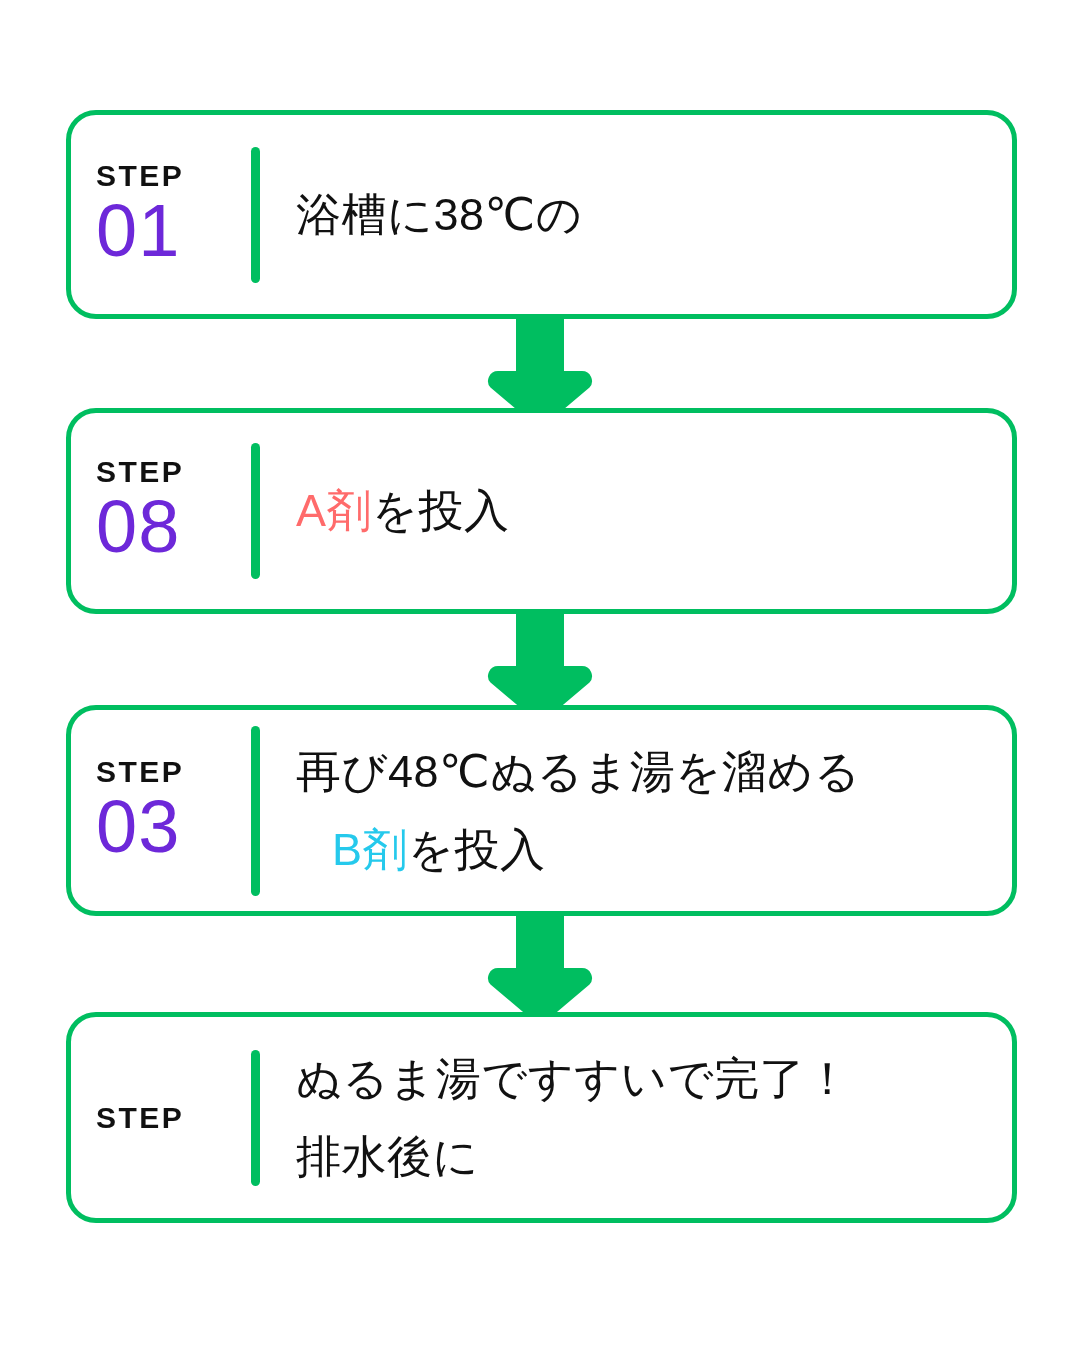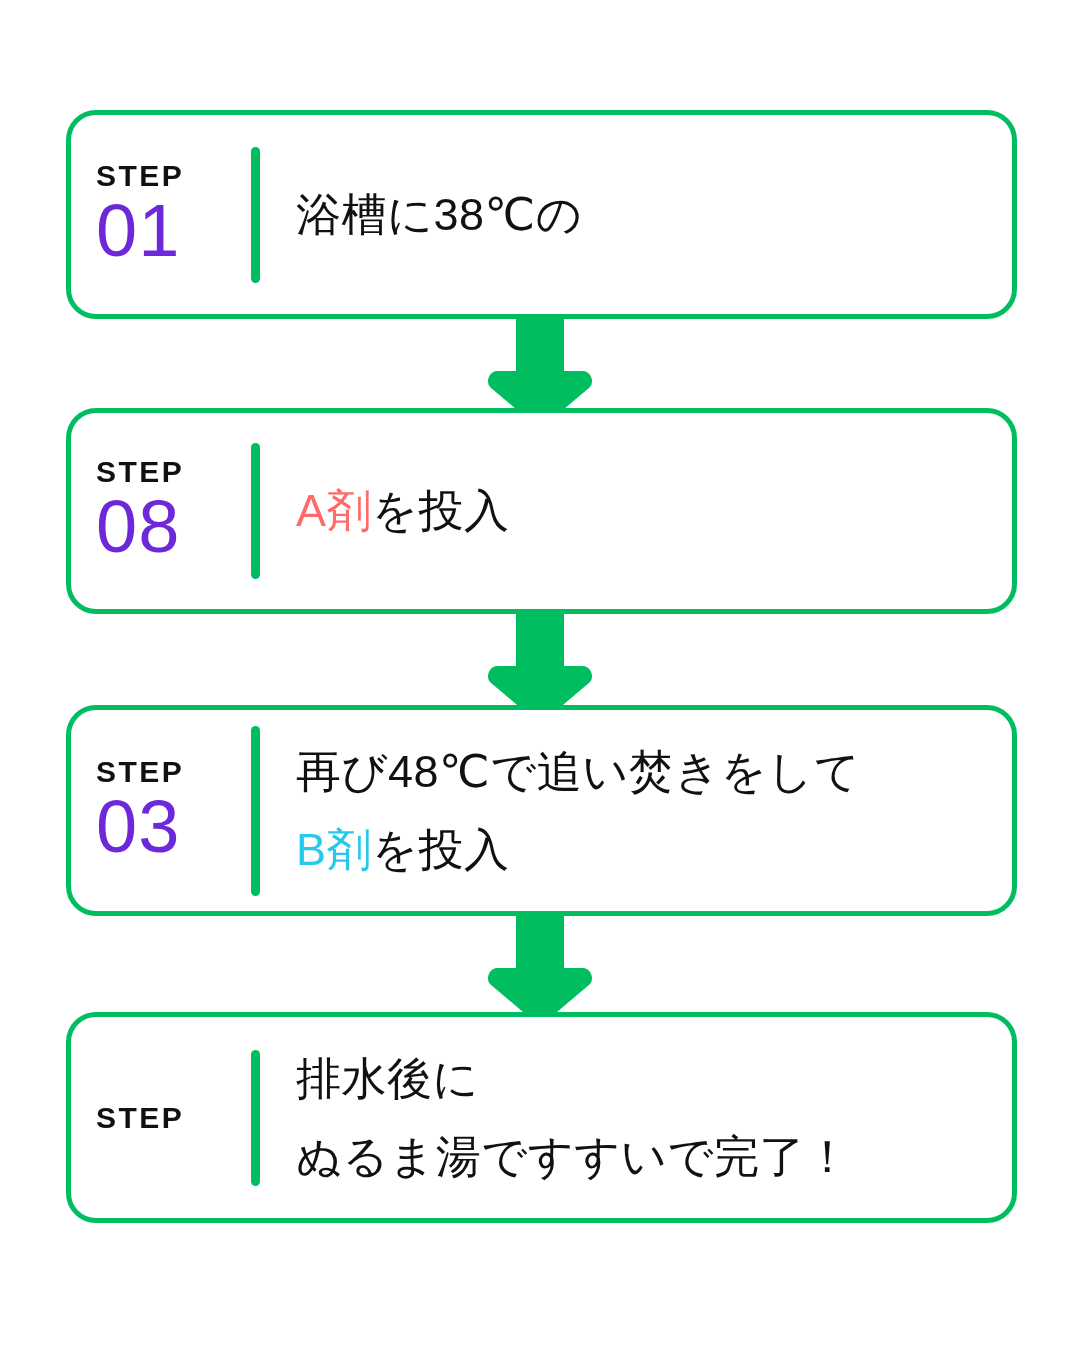--- a/index.html
+++ b/index.html
@@ -77,21 +77,21 @@
     gap:14px;
   }
   .text-line{
     font-size:45px;
     line-height:1.42;
     color:#111111;
     letter-spacing:0.5px;
     white-space:nowrap;
   }
   .hl-a{ color:var(--accent-a); }
-  .hl-b{ color:var(--accent-b); }
+  .hl-b{ color:var(--accent-b);margin-left:36px; }
 
   
   .arrow{
     position:absolute;
     left:50%;
     transform:translateX(-50%);
     width:116px;
     z-index:1;
   }
   .arrow svg{ display:block; width:100%; height:100%; }
@@ -140,36 +140,36 @@
     </svg>
   </div>
 
   <div class="step-box" id="box3">
     <div class="step-label">
       <span class="step-word">STEP</span>
       <span class="step-num">03</span>
     </div>
     <div class="divider"></div>
     <div class="step-text">
-        <div class="text-line"><span>再び48℃で追い焚きをして</span></div>
+        <div class="text-line"><span>再び48℃ぬるま湯を溜める</span></div>
         <div class="text-line"><span class="hl-b">B剤</span><span>を投入</span></div>
       </div>
   </div>
 
   <div class="arrow" id="arrow3">
     <svg viewBox="0 0 116 116" xmlns="http://www.w3.org/2000/svg" aria-hidden="true">
       <path d="M40 0 h36 a6 6 0 0 1 6 6 v53 h18 a10 10 0 0 1 7.5 16.6 L65.5 111
                a10 10 0 0 1 -15 0 L8.5 75.6 A10 10 0 0 1 16 59 h18 V6 a6 6 0 0 1 6 -6 z" fill="#00BE60"></path>
     </svg>
   </div>
 
   <div class="step-box" id="box4">
     <div class="step-label">
       <span class="step-word">STEP</span>
     </div>
     <div class="divider"></div>
     <div class="step-text">
+        <div class="text-line"><span>ぬるま湯ですすいで完了！</span></div>
         <div class="text-line"><span>排水後に</span></div>
-        <div class="text-line"><span>ぬるま湯ですすいで完了！</span></div>
       </div>
   </div>
 
 </div>
 
 </body></html>

